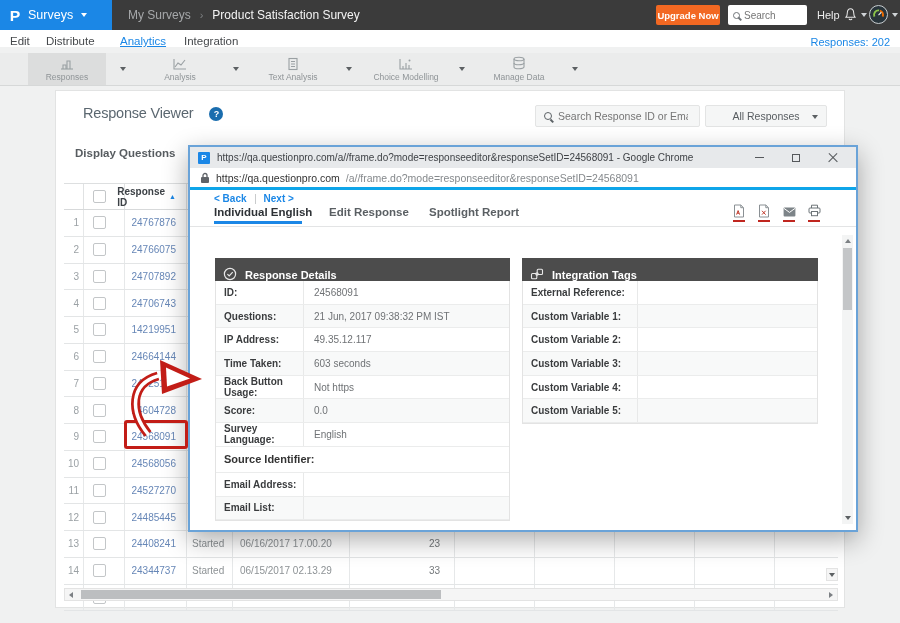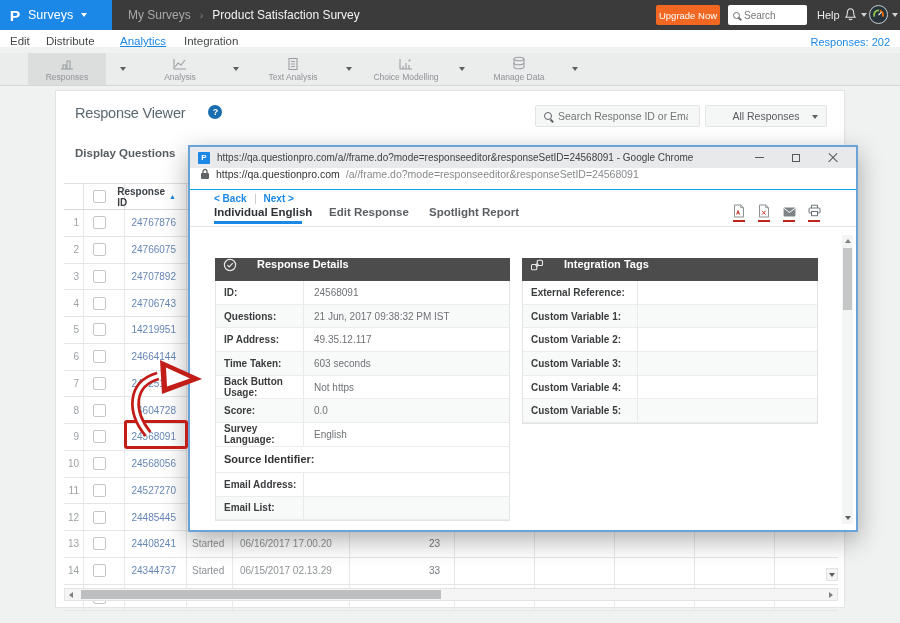--- a/index.html
+++ b/index.html
@@ -14,21 +14,21 @@
 .tri-down{width:0;height:0;border-left:3.5px solid transparent;border-right:3.5px solid transparent;border-top:4px solid #cfd3d6;display:inline-block}
 .tri-down.white{border-top-color:#fff}
 .tri-down.dark{border-top-color:#5c6063}
 .tri-up{width:0;height:0;border-left:3.5px solid transparent;border-right:3.5px solid transparent;border-bottom:4px solid #7c8084;display:inline-block}
 .tri-left{width:0;height:0;border-top:3.5px solid transparent;border-bottom:3.5px solid transparent;border-right:4px solid #7c8084;display:inline-block}
 .tri-right{width:0;height:0;border-top:3.5px solid transparent;border-bottom:3.5px solid transparent;border-left:4px solid #7c8084;display:inline-block}
 .crumb{position:absolute;left:128px;top:0;height:30px;display:flex;align-items:center;gap:9px;font-size:12px}
 .crumb-parent{color:#a6a8aa;cursor:pointer}
 .crumb-sep{color:#7e8082;font-size:11px}
 .crumb-current{color:#f4f4f4}
-.upgrade{position:absolute;left:656px;top:5px;width:64px;height:20px;background:#f26822;color:#fff;border:none;font-size:9.5px;font-weight:normal;border-radius:2px;cursor:pointer;font-family:inherit}
+.upgrade{position:absolute;left:656px;top:5px;width:64px;height:20px;background:#f26822;color:#fff;border:none;font-size:9.5px;font-weight:bold;border-radius:2px;cursor:pointer;font-family:inherit}
 .hsearch{position:absolute;left:728px;top:5px;width:79px;height:20px;background:#fff;border-radius:2px;display:flex;align-items:center;padding:0 5px;gap:4px}
 .hsearch input{border:none;outline:none;width:56px;font-size:10px;color:#444;background:transparent;font-family:inherit}
 .mag{width:7px;height:7px;border:1.5px solid #6f7478;border-radius:50%;position:relative;flex:none}
 .mag::after{content:"";position:absolute;width:4px;height:1.5px;background:#6f7478;transform:rotate(45deg);right:-3px;bottom:-2px}
 .help{position:absolute;left:817px;top:9px;color:#ececec;font-size:11px;cursor:pointer}
 .bellwrap{position:absolute;left:843px;top:6px;cursor:pointer}
 .bell-caret{position:absolute;left:861px;top:13px}
 .avatar{position:absolute;left:869px;top:5px;width:19px;height:19px;border-radius:50%;background:#28343b;border:1.5px solid #c8cdd0;display:flex;align-items:center;justify-content:center;cursor:pointer;overflow:hidden}
 .av-caret{position:absolute;left:892px;top:13px}
 
@@ -41,21 +41,21 @@
 
 #toolbar{position:absolute;left:0;top:53px;width:900px;height:33px;background:#ebecec;border-bottom:1px solid #d6d8d8;z-index:20}
 .tgroup{position:absolute;top:0;height:32px;width:112px}
 .tbtn{position:absolute;left:0;top:0;width:78px;height:32px;background:transparent;border:none;display:flex;flex-direction:column;align-items:center;justify-content:center;gap:1px;cursor:pointer;font-family:inherit}
 .tbtn.selected{background:#dcdddd}
 .tlabel{font-size:8.5px;color:#8f9497;white-space:nowrap}
 .tcaret{position:absolute;left:78px;top:0;width:34px;height:32px;display:flex;align-items:center;justify-content:center;background:none;border:none;cursor:pointer}
 
 
 #card{position:absolute;left:55px;top:90px;width:790px;height:518px;background:#fff;border:1px solid #e2e3e3;z-index:10}
-.vtitle{position:absolute;left:19px;top:14px;display:flex;align-items:flex-start;gap:23px}
+.vtitle{position:absolute;left:27px;top:14px;display:flex;align-items:flex-end;gap:16px}
 .vtitle-text{font-size:14.5px;color:#5b6770;letter-spacing:-.2px}
 .qmark{width:14px;height:14px;border-radius:50%;background:#1a6dae;color:#fff;font-size:9px;font-weight:bold;display:flex;align-items:center;justify-content:center;cursor:pointer}
 .vsearch{position:absolute;left:479px;top:14px;width:165px;height:22px;background:#f5f6f6;border:1px solid #e3e4e4;border-radius:2px;display:flex;align-items:center;gap:6px;padding:0 8px}
 .vsearch .mag{border-color:#5c6266;width:8px;height:8px}
 .vsearch .mag::after{background:#5c6266}
 .vsearch input{border:none;outline:none;background:transparent;width:130px;font-size:10.5px;color:#555;font-family:inherit}
 .vfilter{position:absolute;left:649px;top:14px;width:122px;height:22px;background:#f5f6f6;border:1px solid #e3e4e4;border-radius:2px;display:flex;align-items:center;justify-content:center;gap:0;cursor:pointer}
 .vfilter-label{font-size:10.5px;font-weight:normal;color:#575c60}
 .vfilter .tri-down{position:absolute;right:8px;top:9px}
 .dq{position:absolute;left:19px;top:56px;display:flex;align-items:center;gap:21px}
@@ -92,39 +92,39 @@
 #popup{position:absolute;left:188px;top:145px;width:670px;height:387px;background:#fff;border:2px solid #6aa3d8;box-shadow:0 8px 24px rgba(0,0,0,.32);z-index:40}
 .ptitle{position:absolute;left:0;top:0;width:666px;height:21px;background:#e7e9eb;display:flex;align-items:center;padding:0 8px;gap:7px}
 .favicon{width:12px;height:12px;background:#1b87e6;color:#fff;font-size:8px;font-weight:bold;display:flex;align-items:center;justify-content:center;border-radius:1px;flex:none}
 .ptitle-text{flex:1;font-size:10px;color:#3f4246;white-space:nowrap;overflow:hidden}
 .wc{width:30px;height:21px;display:flex;align-items:center;justify-content:center;cursor:pointer;flex:none}
 .ic-min{width:9px;height:1.5px;background:#55585b}
 .ic-max{width:8px;height:8px;border:1.2px solid #55585b}
 .ic-close{position:relative;width:10px;height:10px}
 .ic-close::before,.ic-close::after{content:"";position:absolute;left:-1px;top:4.5px;width:12px;height:1.4px;background:#55585b}
 .ic-close::before{transform:rotate(45deg)}.ic-close::after{transform:rotate(-45deg)}
-.purl{position:absolute;left:0;top:21px;width:666px;height:22px;background:#fff;border-bottom:1px solid #0ea5e9;display:flex;gap:6px;padding:0 10px;cursor:text}
+.purl{position:absolute;left:0;top:21px;width:666px;height:22px;background:#fff;border-bottom:3px solid #0ea5e9;display:flex;align-items:center;gap:6px;padding:0 10px;cursor:text}
 .url-domain{font-size:10.5px;color:#333}
 .url-path{font-size:10.5px;color:#85898c;white-space:nowrap;overflow:hidden}
 .pbody{position:absolute;left:0;top:43px;width:666px;height:340px;background:#fff}
 .backnext{position:absolute;left:24px;top:3px;display:flex;align-items:center;gap:8px;font-size:10px;font-weight:bold;color:#1b87e6}
 .bn-link{cursor:pointer}
 .bn-sep{width:1px;height:10px;background:#c9cbcc}
 .ptab{position:absolute;top:16px;font-size:11.5px;font-weight:bold;color:#5a5f63;cursor:pointer}
 .ptab.active{color:#2e3236}
 .ptab-underline{position:absolute;left:24px;top:31px;width:88px;height:3px;background:#1b87e6}
 .pdivider{position:absolute;left:0;top:36px;width:666px;height:1px;background:#e3e4e5}
 .exp{position:absolute;top:14px;width:14px;height:15px;cursor:pointer}
 .redbar{position:absolute;top:30px;width:12px;height:2px;background:#c0261f}
 
 
 .panel{position:absolute;top:68px;border:1px solid #e3e3e3;background:#fff}
 .panel-details{left:25px;width:295px}
 .panel-tags{left:332px;width:296px}
-.panel-head{height:23px;background:#4c4c4c;color:#fff;display:flex;align-items:flex-start;gap:20px;padding-left:8px;font-size:11px;font-weight:bold;margin:-1px -1px 0 -1px}
+.panel-head{height:23px;background:#4c4c4c;color:#fff;display:flex;align-items:flex-end;gap:8px;padding-left:8px;font-size:11px;font-weight:bold;margin:-1px -1px 0 -1px}
 .drow{display:flex;height:23.7px;border-bottom:1px solid #ebecec}
 .drow:nth-child(odd){background:#f8f9f9}
 .d-label{width:88px;padding-left:8px;font-weight:bold;font-size:10px;color:#3a3c3e;border-right:1px solid #e8e9e9;display:flex;align-items:center}
 .panel-tags .d-label{width:115px}
 .d-value{flex:1;padding-left:10px;font-size:10px;color:#6f7275;display:flex;align-items:center}
 .srow{display:flex;align-items:center;height:26px;padding-left:8px;font-size:11px;font-weight:bold;color:#333;border-bottom:1px solid #ebecec;background:#fff}
 
 
 .pvscroll{position:absolute;left:652px;top:45px;width:11px;height:289px;background:#f3f4f4}
 .pv-btn{position:absolute;left:0;width:11px;height:12px;display:flex;align-items:center;justify-content:center;cursor:pointer}

